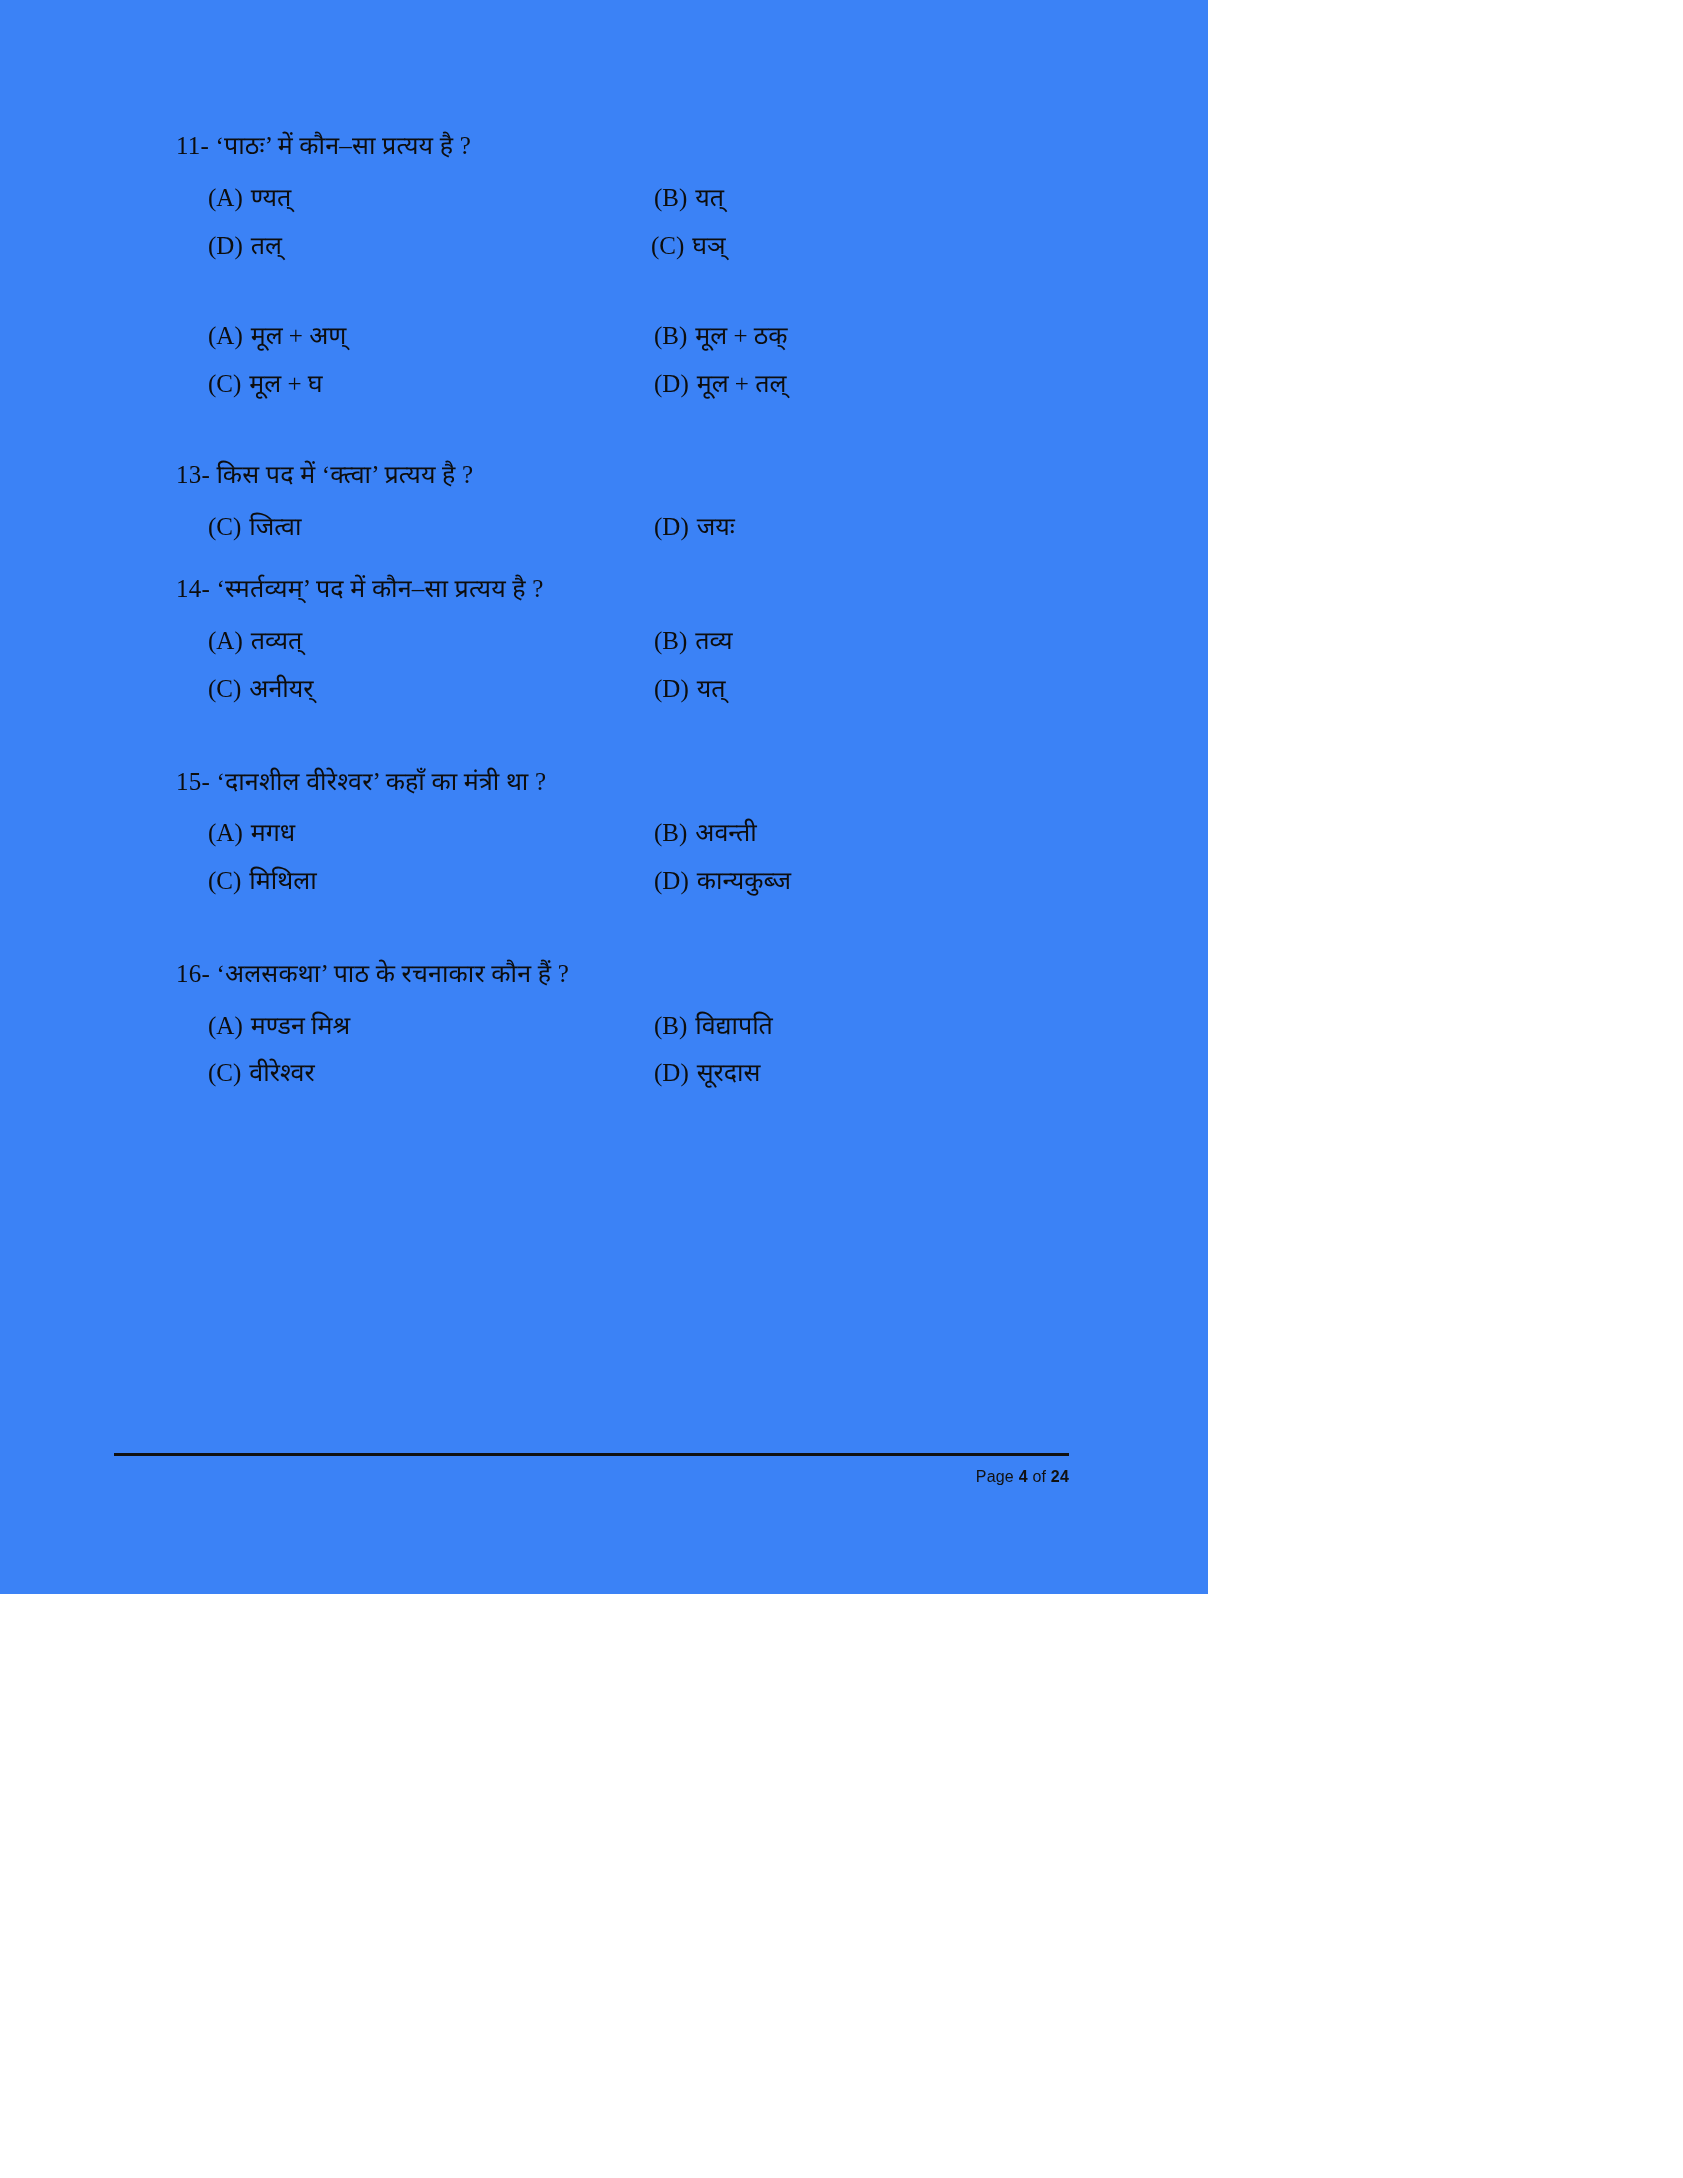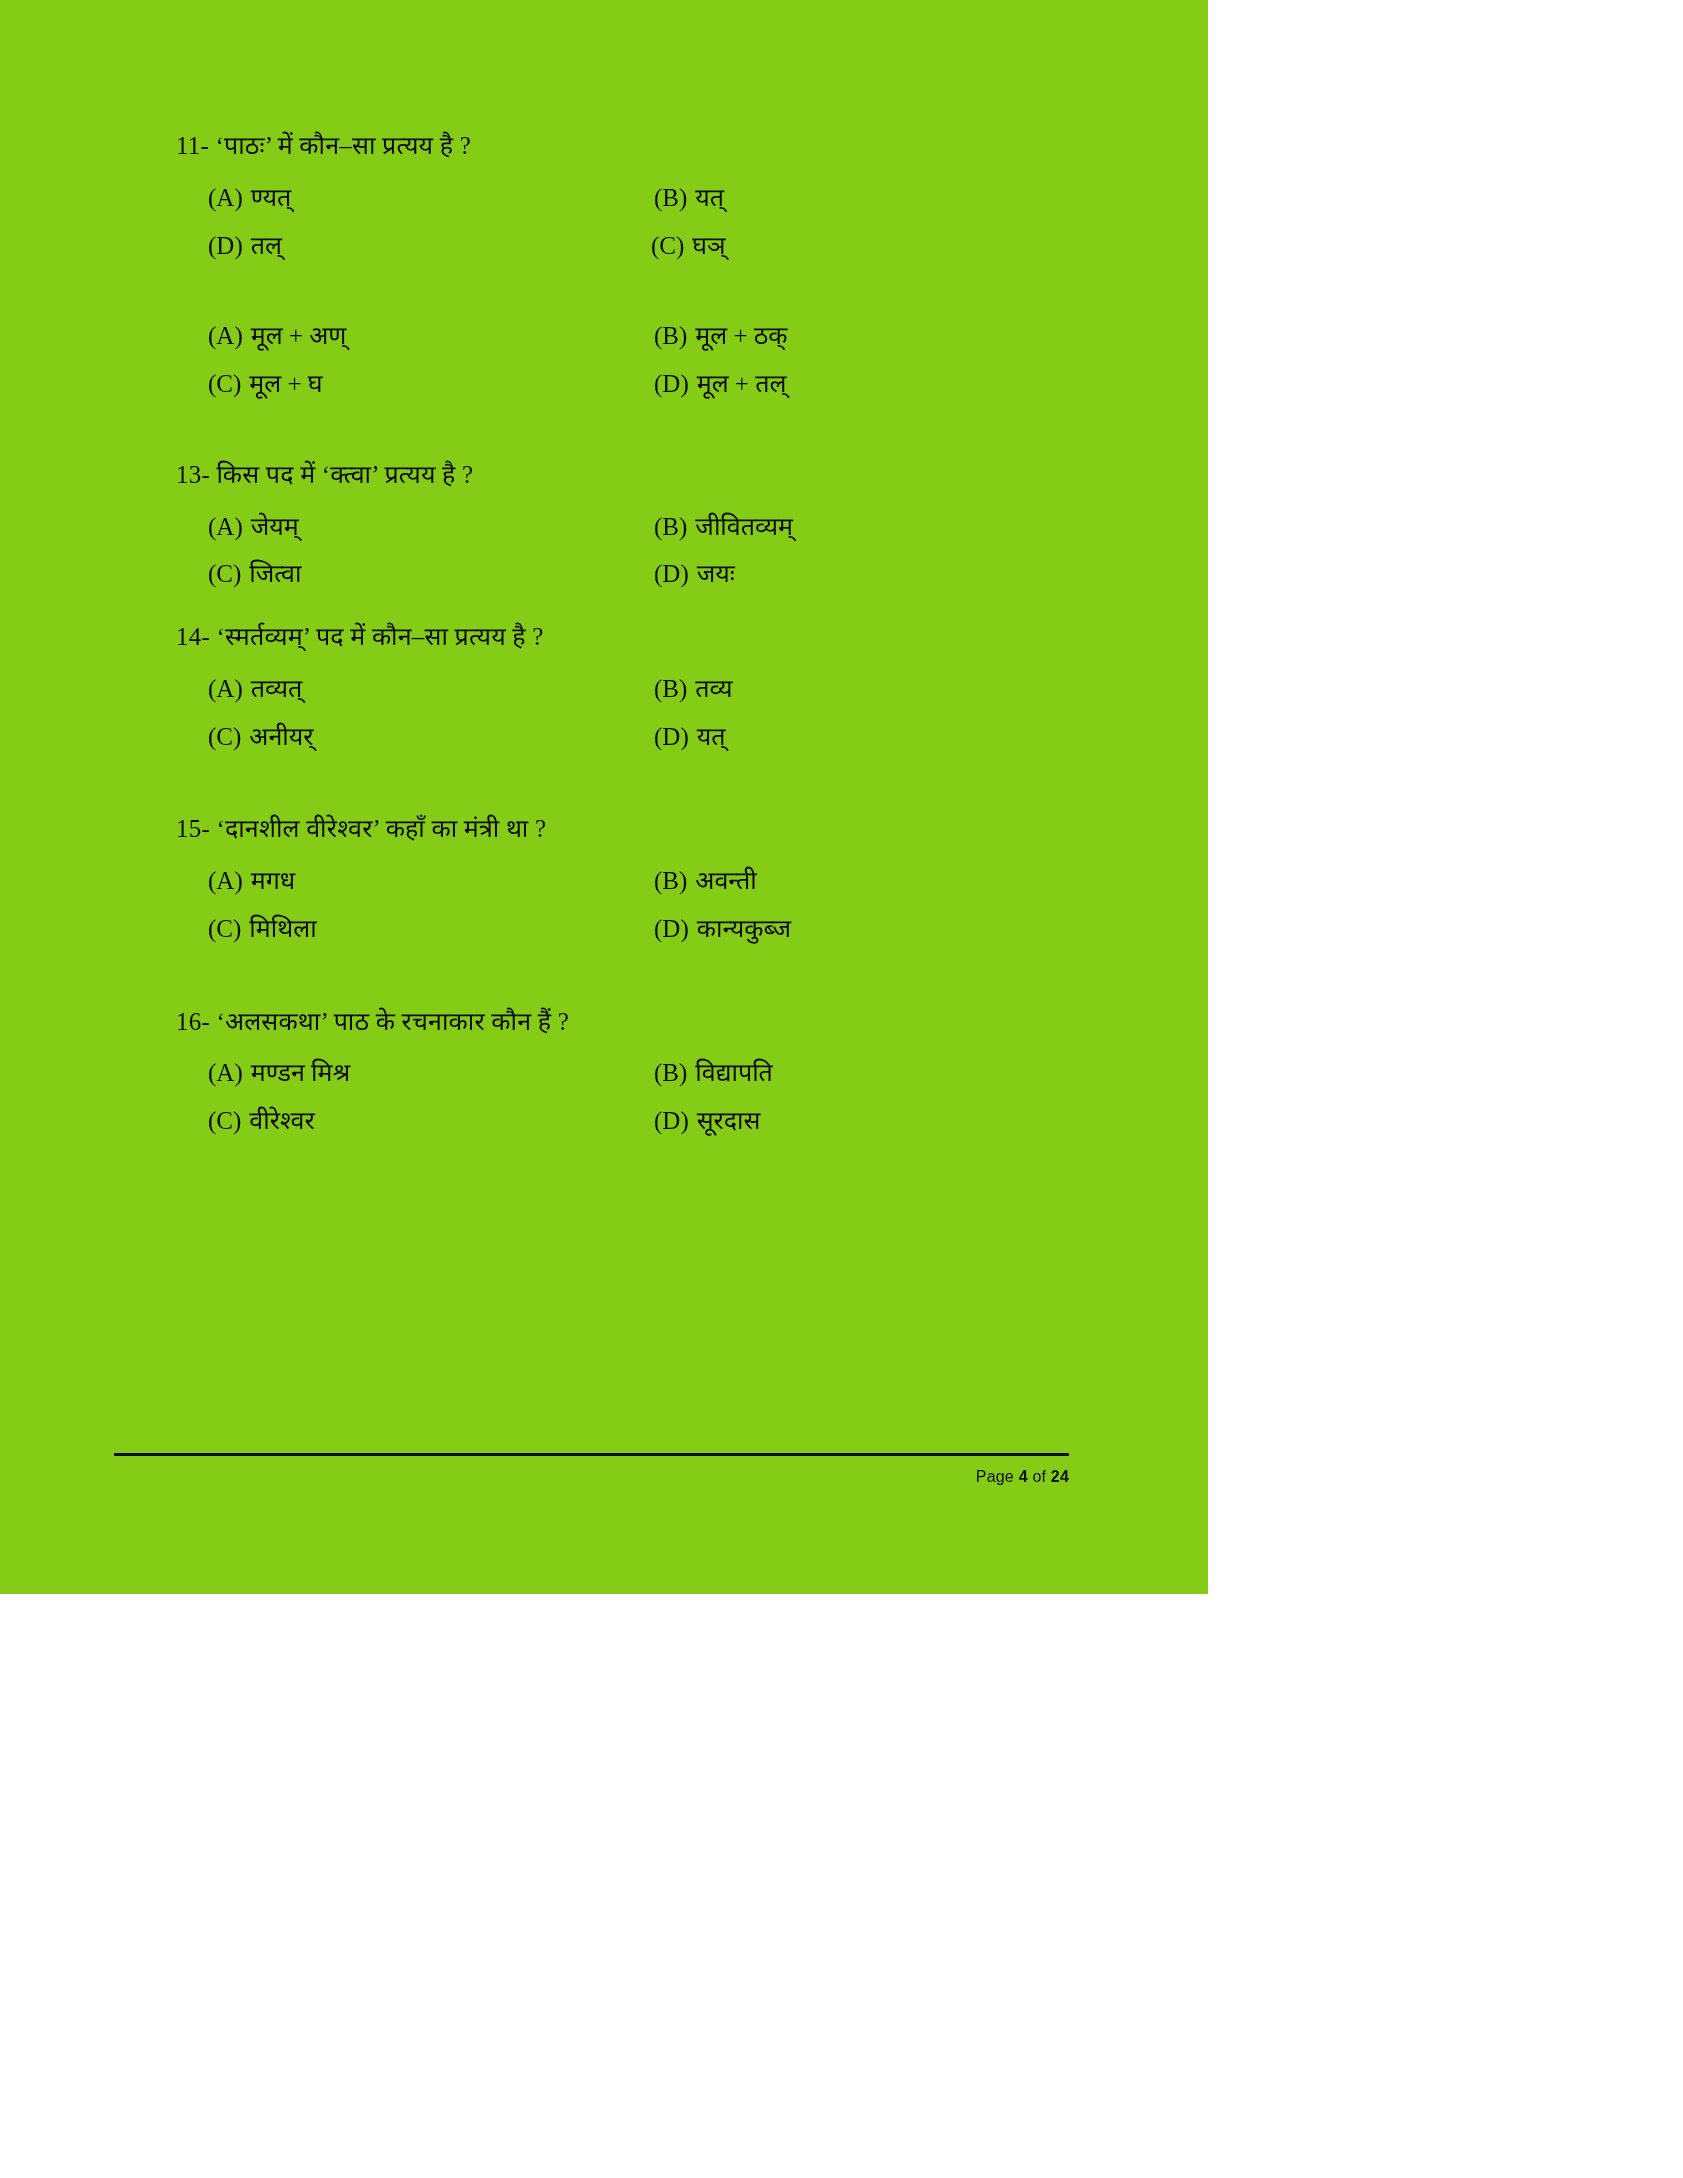--- a/index.html
+++ b/index.html
@@ -23,21 +23,21 @@
     height: 2178px;
     background: #ffffff;
   }
   
   .sheet {
     position: absolute;
     left: 0px;
     top: 0px;
     width: 1208px;
     height: 1594px;
-    background: #84cc16;
+    background: #3b82f6;
     box-sizing: border-box;
     padding: 0;
   }
   .content {
     position: absolute;
     left: 176px;
     top: 129px;
     width: 921px;
   }
   .question-block {
@@ -163,28 +163,20 @@
         </div>
       </div>
 
       <div class="question-block gap-13">
         <div class="q-text">
           <span class="q-num">13-</span>
           <span>किस पद में ‘क्त्वा’ प्रत्यय है ?</span>
         </div>
         <div class="options">
           <div class="opt-row">
-            <div class="opt opt-a">
-              <span class="opt-label">(A)</span><span class="opt-val">जेयम्</span>
-            </div>
-            <div class="opt opt-b">
-              <span class="opt-label">(B)</span><span class="opt-val">जीवितव्यम्</span>
-            </div>
-          </div>
-          <div class="opt-row">
             <div class="opt opt-c">
               <span class="opt-label">(C)</span><span class="opt-val">जित्वा</span>
             </div>
             <div class="opt opt-d">
               <span class="opt-label">(D)</span><span class="opt-val">जयः</span>
             </div>
           </div>
         </div>
       </div>
 

